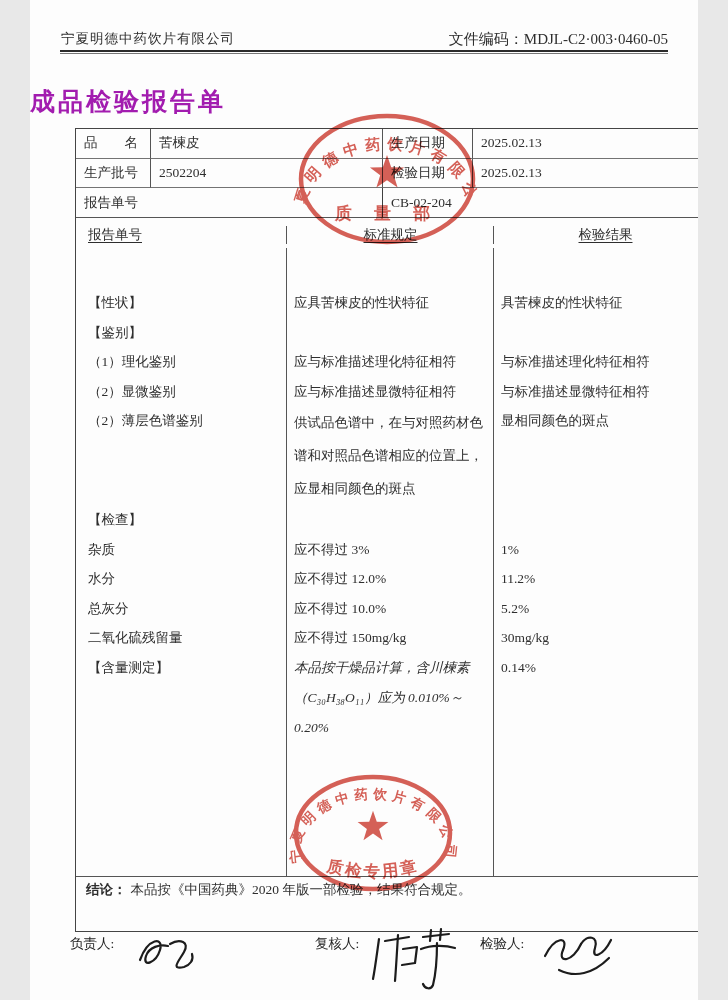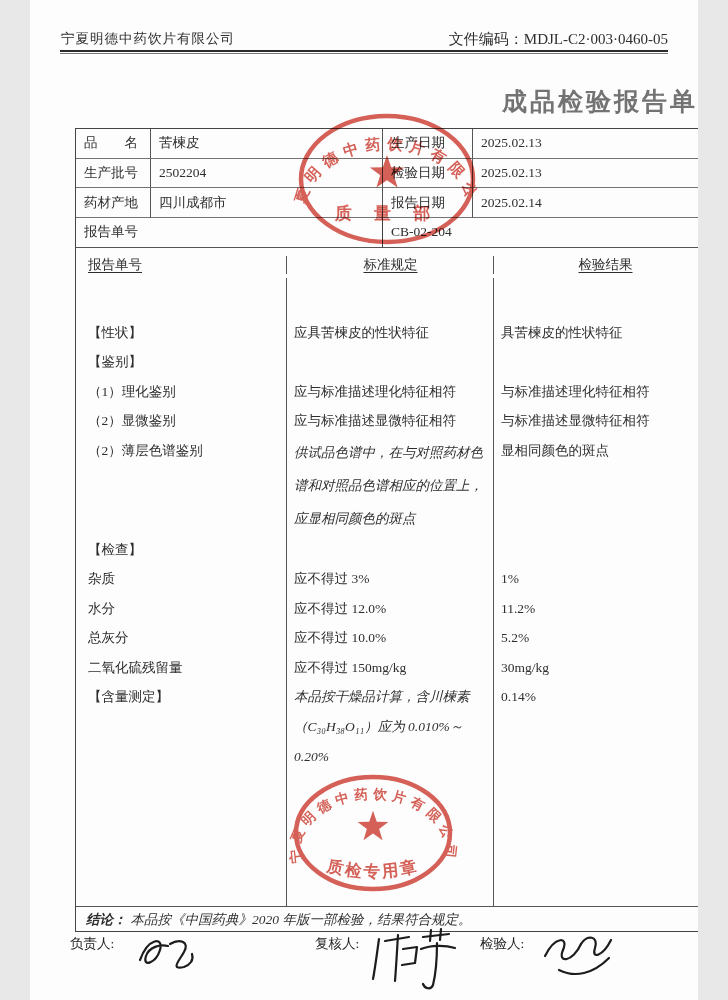--- a/index.html
+++ b/index.html
@@ -7,22 +7,22 @@
   .page {
     position:relative; width:668px; height:1000px; margin:0 auto;
     background:#fdfdfd; color:#2e2e2e; overflow:hidden;
   }
   
   .hdr-company { position:absolute; left:31px; top:30px; font-size:13.5px; letter-spacing:1px; }
   .hdr-code    { position:absolute; right:30px; top:30px; font-size:15px; }
   .hdr-rule1 { position:absolute; left:30px; right:30px; top:50px; border-top:2px solid #2b2b2b; }
   .hdr-rule2 { position:absolute; left:30px; right:30px; top:53px; border-top:1px solid #777; }
   
-  .doc-title { position:absolute; left:0; right:0; top:85px; text-align:right;
-    font-size:25px; font-weight:bold; letter-spacing:3px; color:#737373; }
+  .doc-title { position:absolute; left:0; right:0; top:85px; text-align:left;
+    font-size:25px; font-weight:bold; letter-spacing:3px; color:#a21caf; }
   
   .tbl { position:absolute; left:45px; top:128px; width:640px; height:804px;
     border:1px solid #444; font-size:13.5px; }
   .info-row { display:grid; grid-template-columns:75px 232px 90px auto; height:29.7px; }
   .info-row > div { border-bottom:1px solid #737373; border-right:1px solid #555;
     display:flex; align-items:center; padding-left:8px; white-space:nowrap; }
   .info-row > div:last-child { border-right:none; }
   .info-row4 { display:grid; grid-template-columns:307px auto; height:29.7px; }
   .info-row4 > div { border-bottom:1px solid #555; border-right:1px solid #404040;
     display:flex; align-items:center; padding-left:8px; }
@@ -37,26 +37,26 @@
   .mhead { height:30px; align-items:flex-start; padding-top:8px; }
   .mhead > div { font-size:13.5px; }
   .mhead span { text-decoration:underline; text-underline-offset:3px; }
   .mhead .c { text-align:center; }
   .mgap  { flex:0 0 40px; display:grid; grid-template-columns:211px 207px 222px; }
   .mgap > div:nth-child(1), .mgap > div:nth-child(2) { border-right:1px solid #555; }
   .mrow.r { line-height:29.5px; }
   .mrow.r > div { line-height:29.5px; }
   .mrow.tall2 > div:nth-child(2) { line-height:30px;font-style:italic; }
   .mrow.tall3 { min-height:88px; }
-  .mrow.tall3 > div:nth-child(2) { line-height:33px; padding-top:0;font-style:italic; }
+  .mrow.tall3 > div:nth-child(2) { line-height:33px; padding-top:0; }
   .fillrow { flex:1; display:grid; grid-template-columns:211px 207px 222px; }
   .fillrow > div:nth-child(1), .fillrow > div:nth-child(2) { border-right:1px solid #555; }
   
   .conclusion { height:27px; border-top:1px solid #555; display:flex; align-items:center;
-    padding-left:10px; font-size:13.5px;font-style:italic; }
+    padding-left:10px; font-size:13.5px; }
   .conclusion b { font-weight:bold; margin-right:4px; }
   
   .sig-label { position:absolute; font-size:13.5px; color:#222; }
   .sig-svg { position:absolute; }
   .sig-svg path { fill:none; stroke:#1c1c1c; stroke-width:2.2; stroke-linecap:round; stroke-linejoin:round; }
   
   .seal { position:absolute; mix-blend-mode:multiply; opacity:.85; }
   .seal text { font-family:"Liberation Serif","DejaVu Serif",serif; font-weight:bold; }
 </style>
 </head>
@@ -77,26 +77,20 @@
       <div class="lblgap">品　　名</div>
       <div>苦楝皮</div>
       <div>生产日期</div>
       <div>2025.02.13</div>
     </div>
     <div class="info-row">
       <div>生产批号</div>
       <div>2502204</div>
       <div>检验日期</div>
       <div>2025.02.13</div>
-    </div>
-    <div class="info-row">
-      <div>药材产地</div>
-      <div>四川成都市</div>
-      <div>报告日期</div>
-      <div>2025.02.14</div>
     </div>
     <div class="info-row4">
       <div>报告单号</div>
       <div>CB-02-204</div>
     </div>
 
     <div class="main-sec">
       <div class="mrow mhead">
         <div><span>报告单号</span></div>
         <div class="c"><span>标准规定</span></div>

